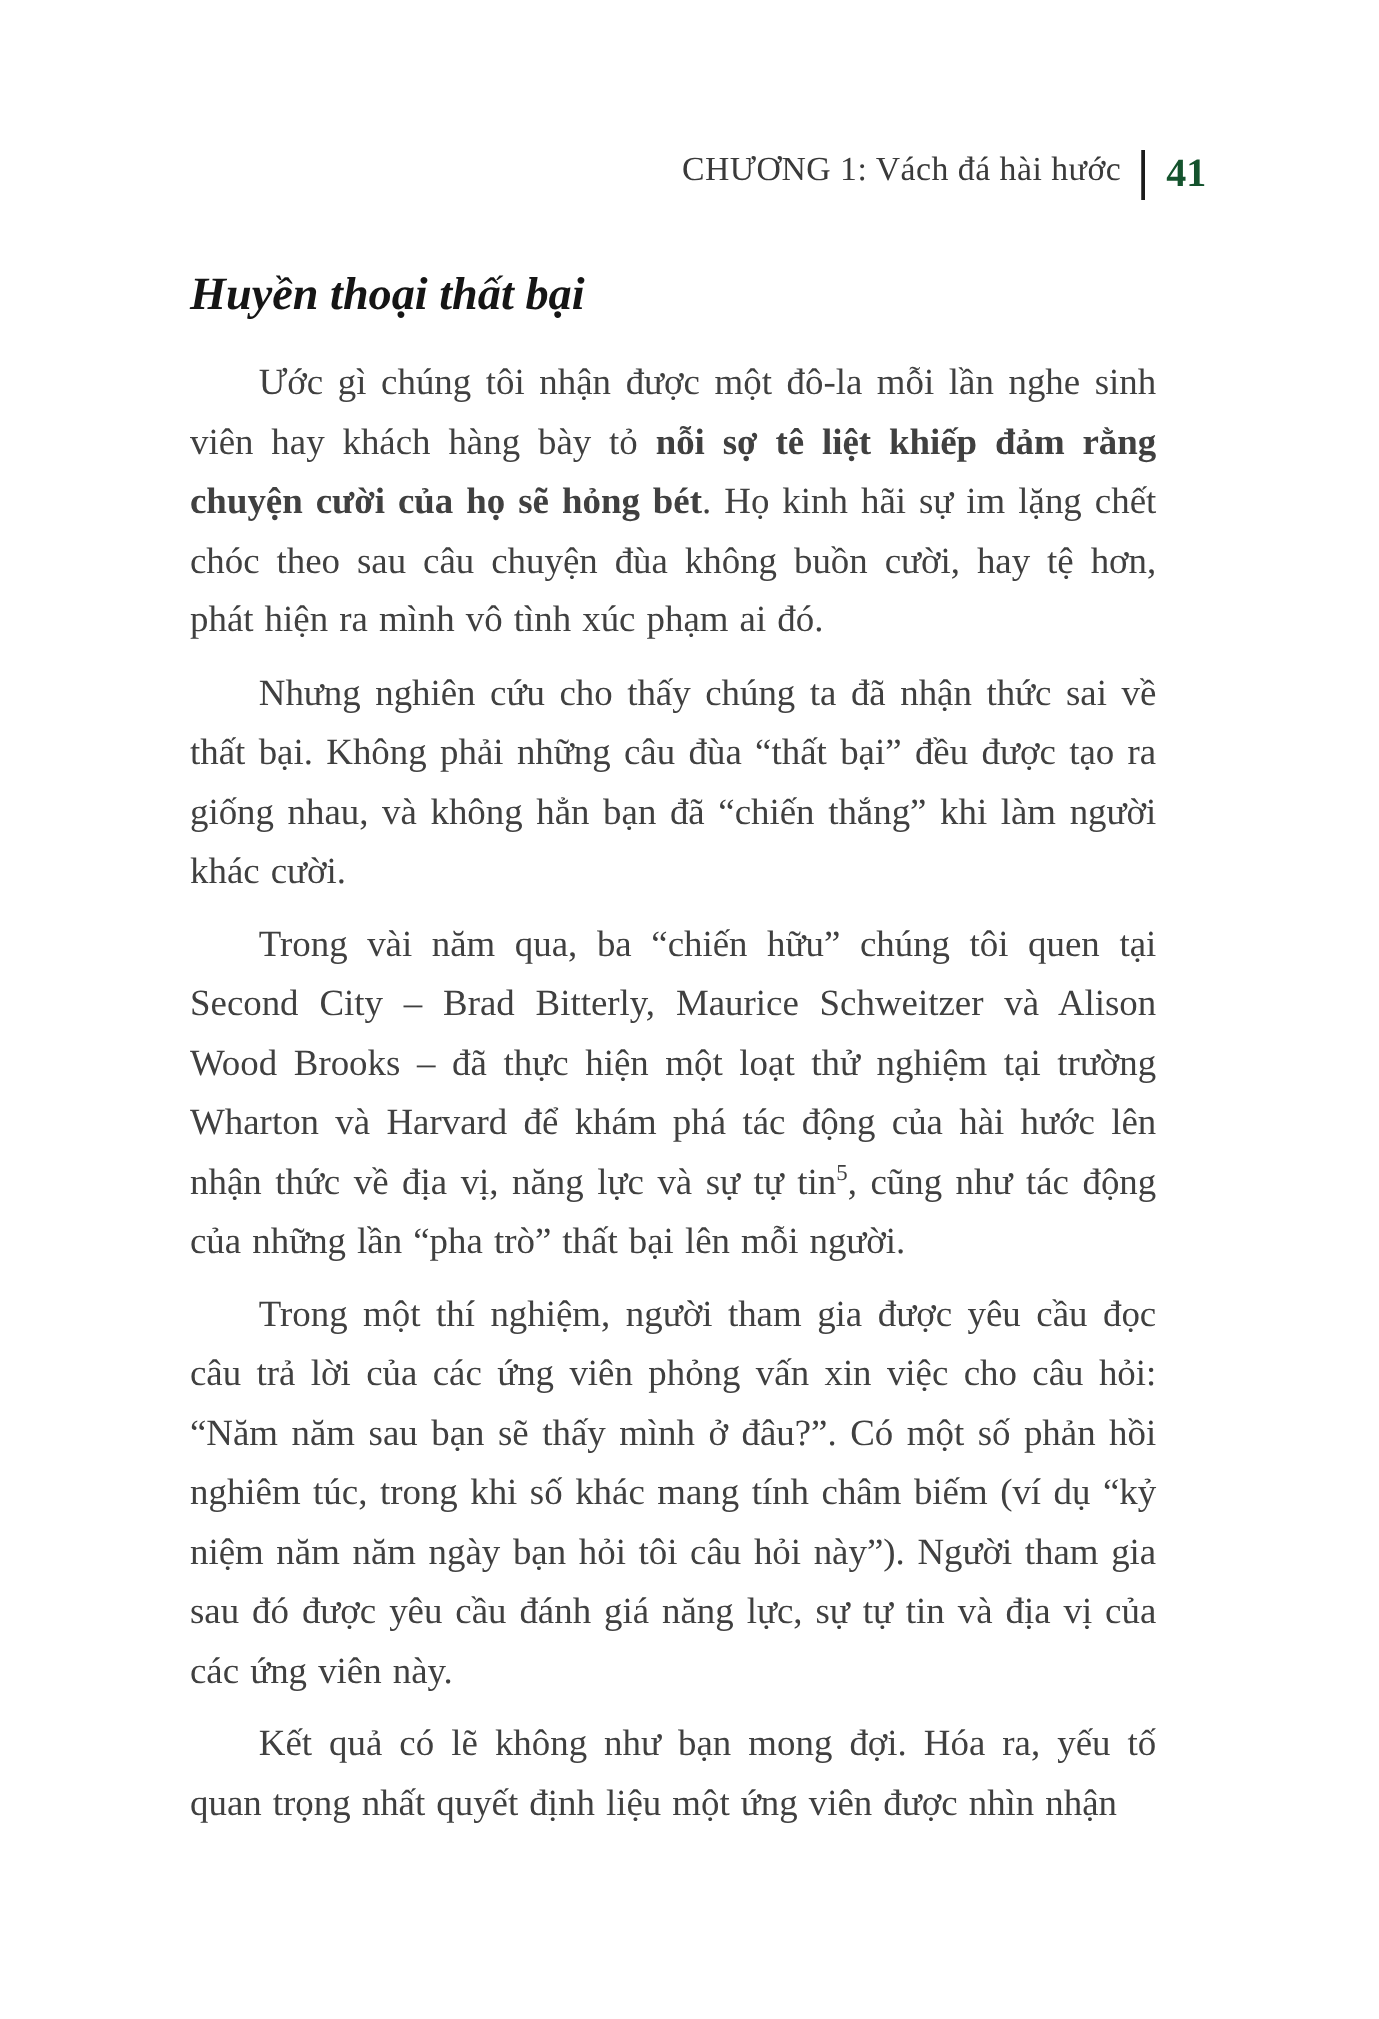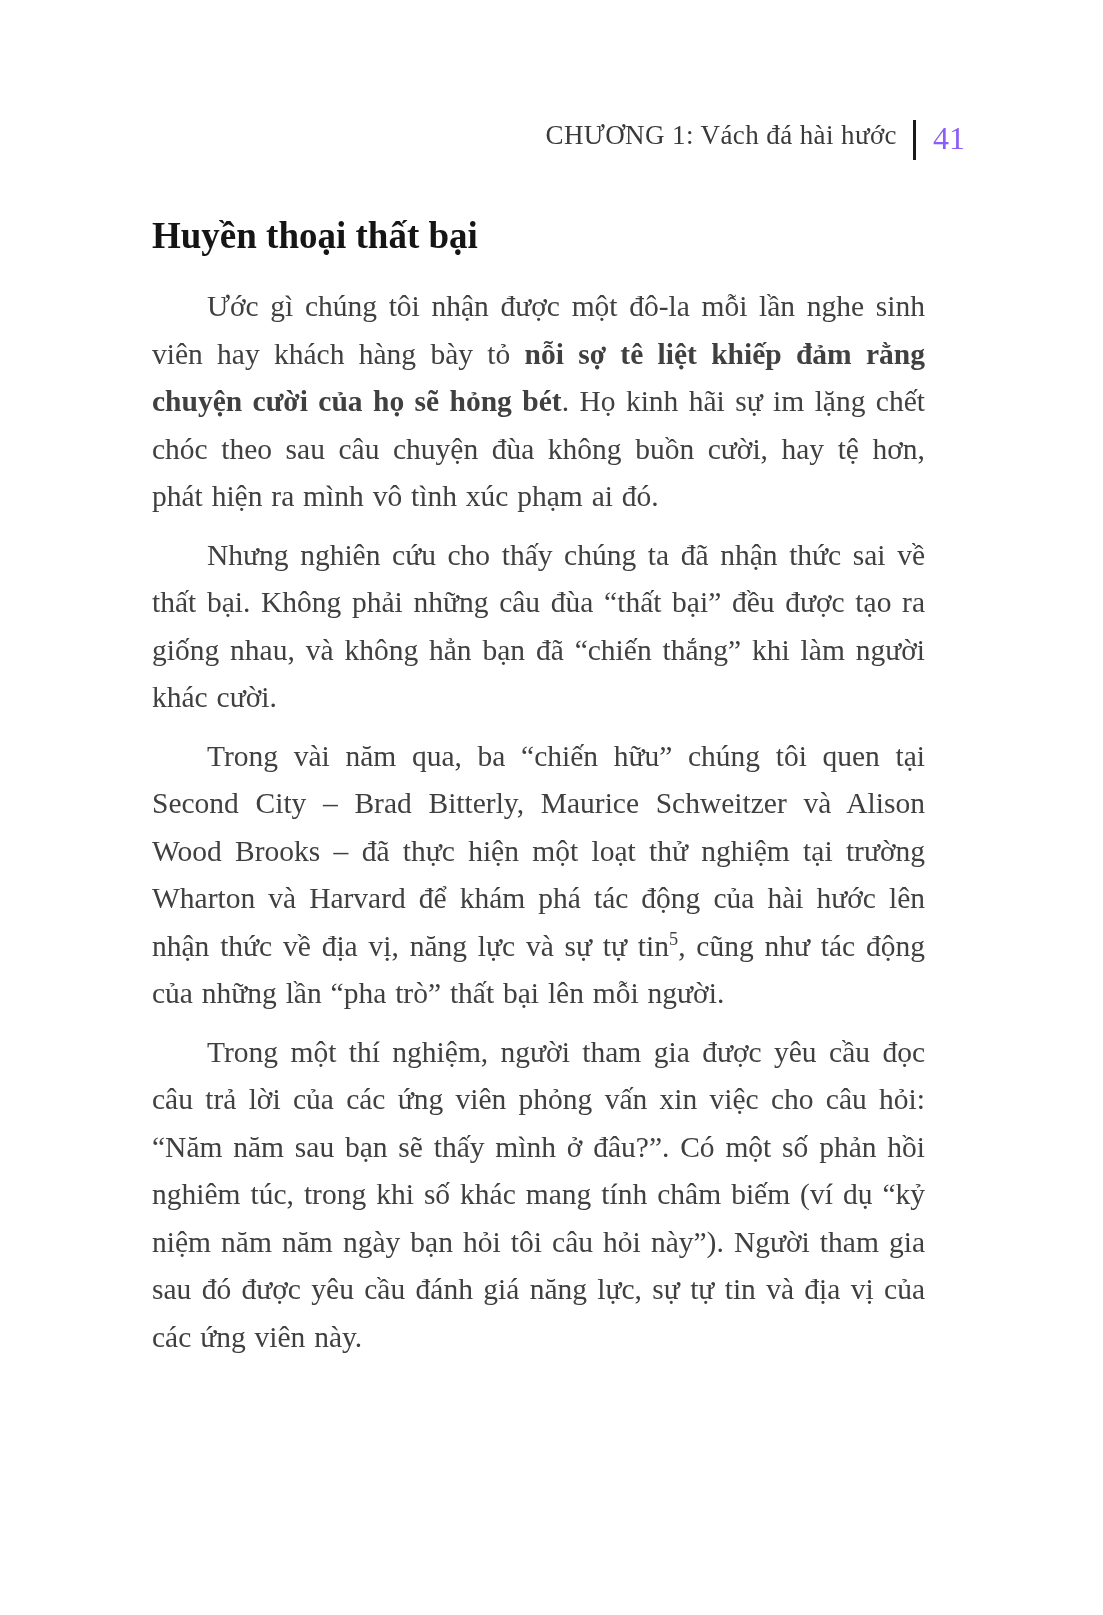--- a/index.html
+++ b/index.html
@@ -31,36 +31,37 @@
     white-space: nowrap;
   }
   .header-divider {
     width: 3px;
     height: 40px;
     background: #1b1b1b;
     margin: 0 17px 0 16px;
   }
   .page-number {
     font-size: 32px;
-    font-weight: 400;
-    color: #8b5cf6;
+    font-weight: 700;
+    color: #14532d;
   }
   
   .text-block {
     position: absolute;
     left: 152px;
     top: 214px;
     width: 773px;
   }
   .section-heading {
     margin: 0 0 26px 0;
     font-size: 37px;
     font-weight: 700;
     color: #151515;
     letter-spacing: 0;
+    font-style: italic;
   }
   .body-para {
     margin: 0 0 11px 0;
     font-size: 29.5px;
     line-height: 47.5px;
     text-align: justify;
     text-indent: 55px;
     color: #404040;
     word-spacing: 1.5px;
   }
@@ -88,16 +89,17 @@
     <h2 class="section-heading">Huyền thoại thất bại</h2>
 
     <p class="body-para"><span>Ước gì chúng tôi nhận được một đô-la mỗi lần nghe sinh viên hay khách hàng bày tỏ </span><strong class="bold-phrase">nỗi sợ tê liệt khiếp đảm rằng chuyện cười của họ sẽ hỏng bét</strong><span>. Họ kinh hãi sự im lặng chết chóc theo sau câu chuyện đùa không buồn cười, hay tệ hơn, phát hiện ra mình vô tình xúc phạm ai đó.</span></p>
 
     <p class="body-para">Nhưng nghiên cứu cho thấy chúng ta đã nhận thức sai về thất bại. Không phải những câu đùa “thất bại” đều được tạo ra giống nhau, và không hẳn bạn đã “chiến thắng” khi làm người khác cười.</p>
 
     <p class="body-para"><span>Trong vài năm qua, ba “chiến hữu” chúng tôi quen tại Second City – Brad Bitterly, Maurice Schweitzer và Alison Wood Brooks – đã thực hiện một loạt thử nghiệm tại trường Wharton và Harvard để khám phá tác động của hài hước lên nhận thức về địa vị, năng lực và sự tự tin</span><sup class="footnote-ref">5</sup><span>, cũng như tác động của những lần “pha trò” thất bại lên mỗi người.</span></p>
 
     <p class="body-para">Trong một thí nghiệm, người tham gia được yêu cầu đọc câu trả lời của các ứng viên phỏng vấn xin việc cho câu hỏi: “Năm năm sau bạn sẽ thấy mình ở đâu?”. Có một số phản hồi nghiêm túc, trong khi số khác mang tính châm biếm (ví dụ “kỷ niệm năm năm ngày bạn hỏi tôi câu hỏi này”). Người tham gia sau đó được yêu cầu đánh giá năng lực, sự tự tin và địa vị của các ứng viên này.</p>
 
+    <p class="body-para">Kết quả có lẽ không như bạn mong đợi. Hóa ra, yếu tố quan trọng nhất quyết định liệu một ứng viên được nhìn nhận</p>
 
   </main>
 
 </div>
 
 </body></html>

